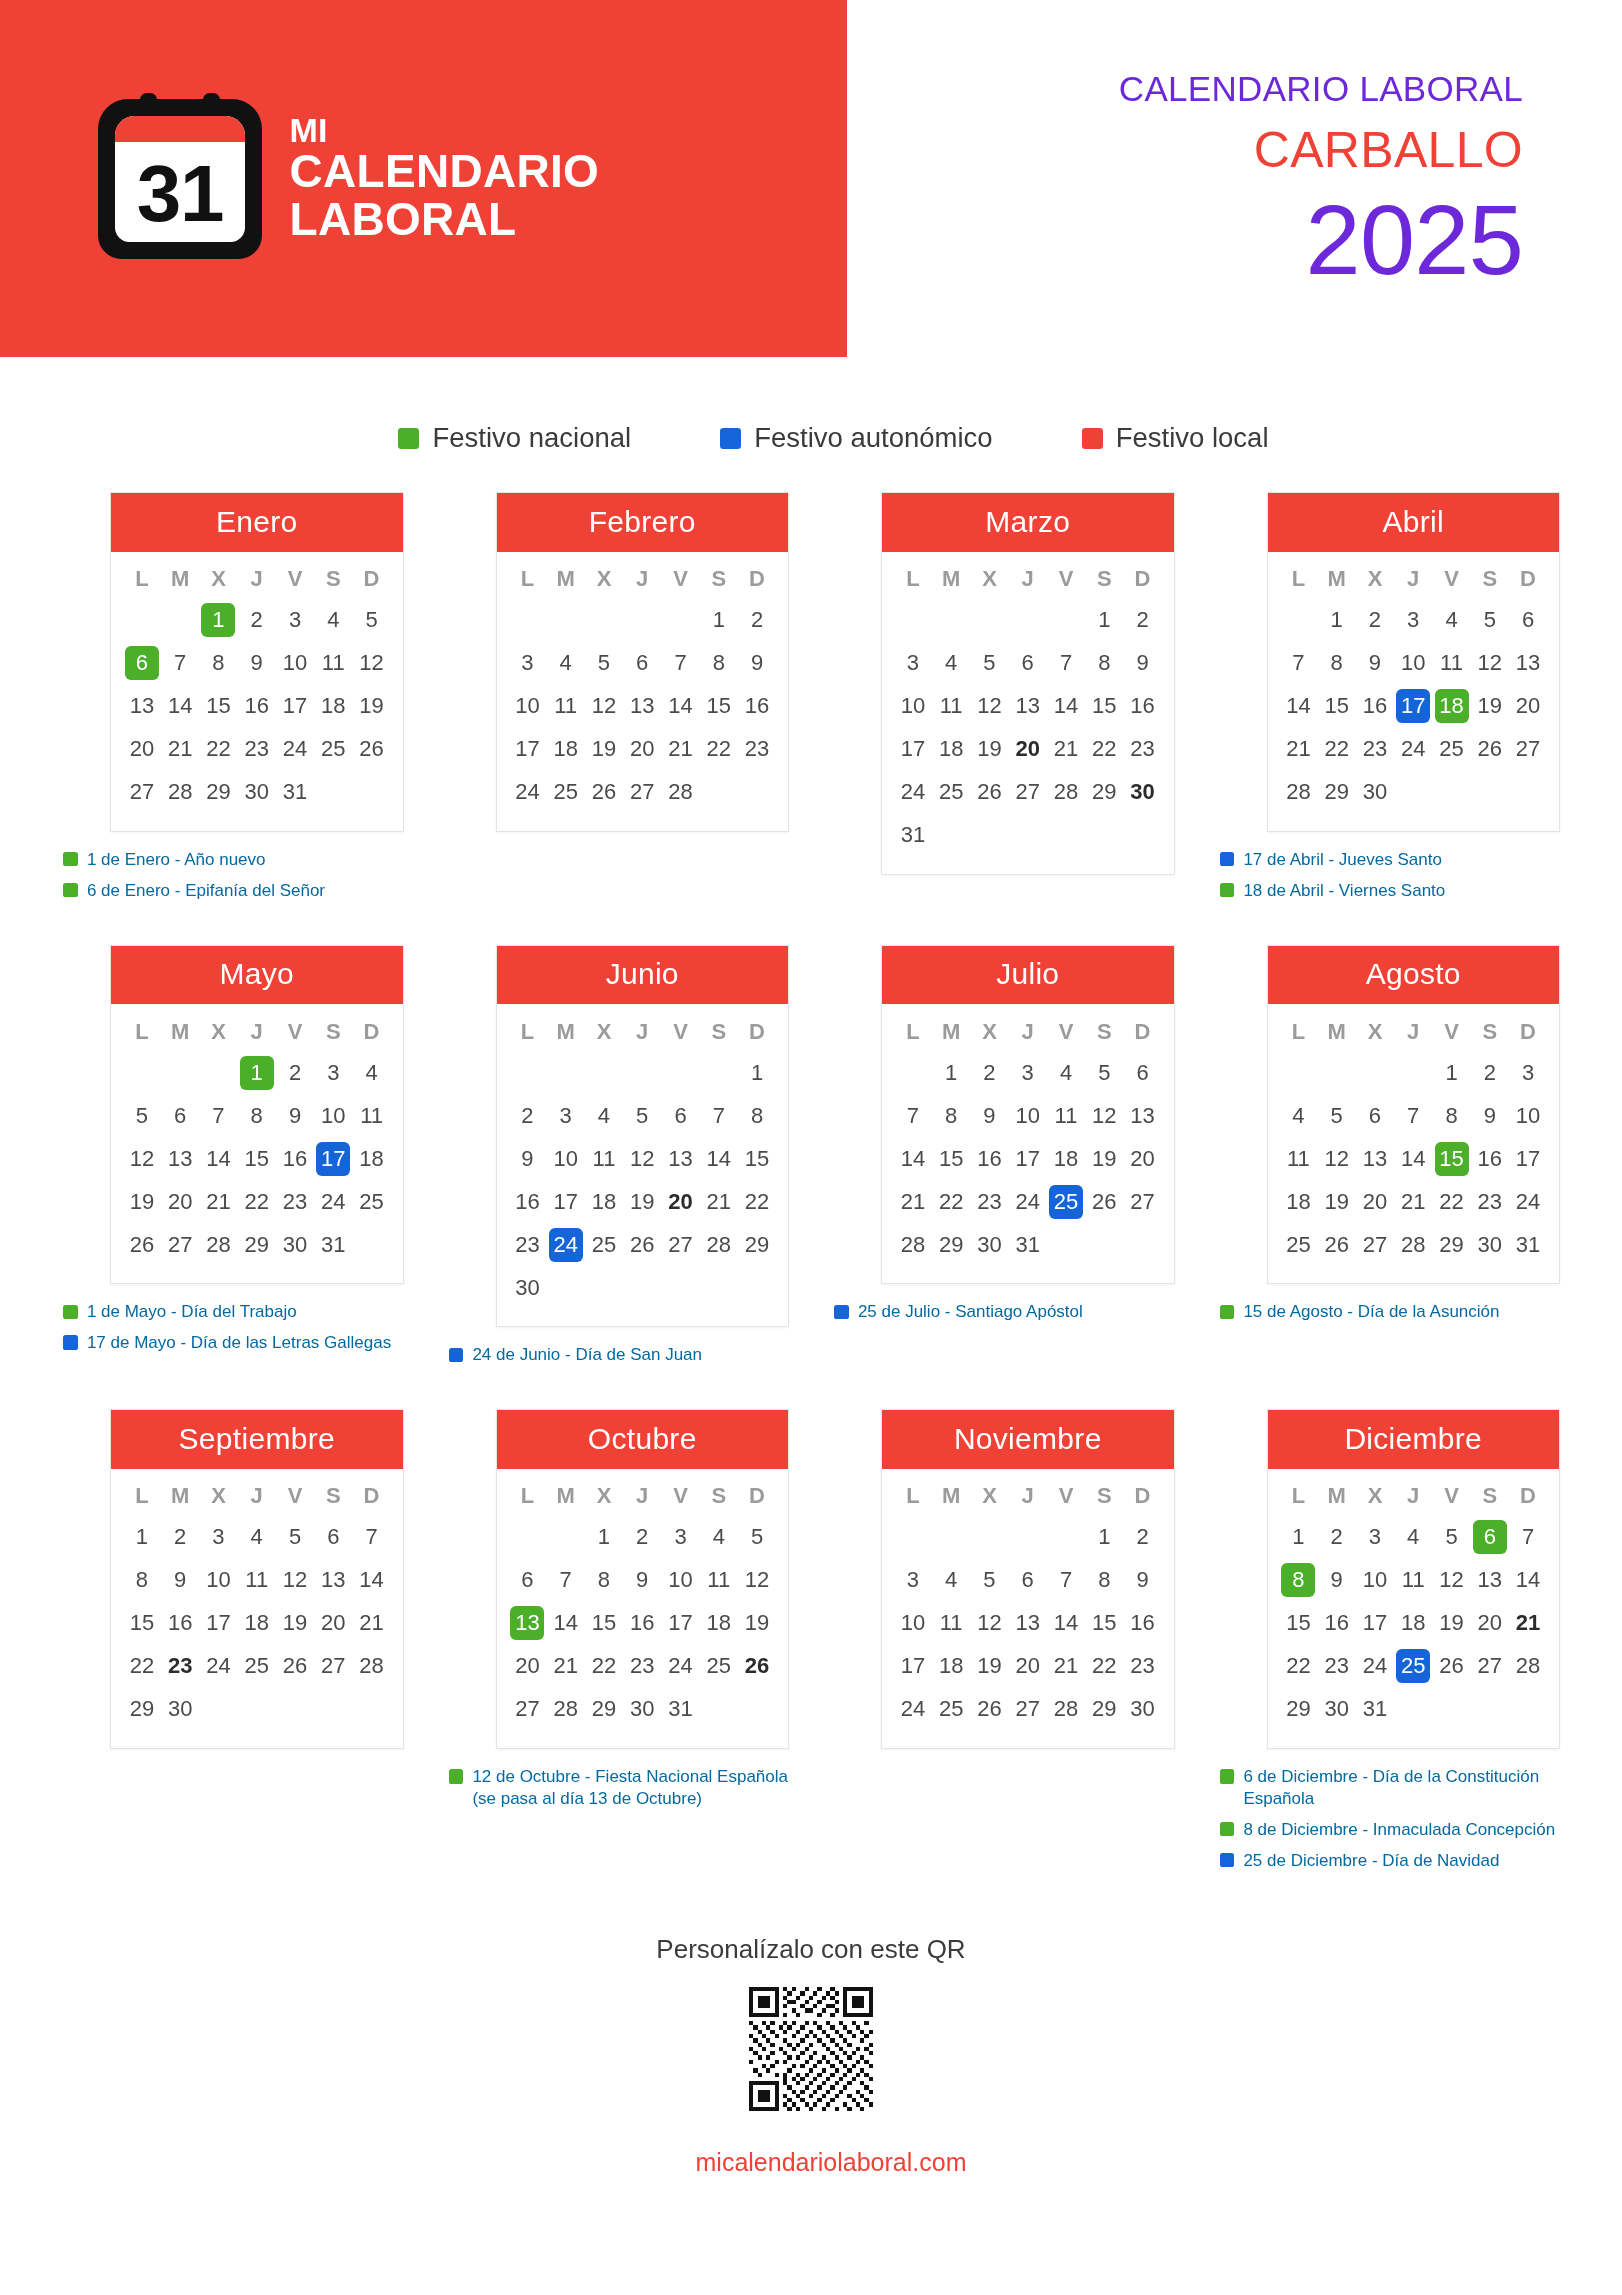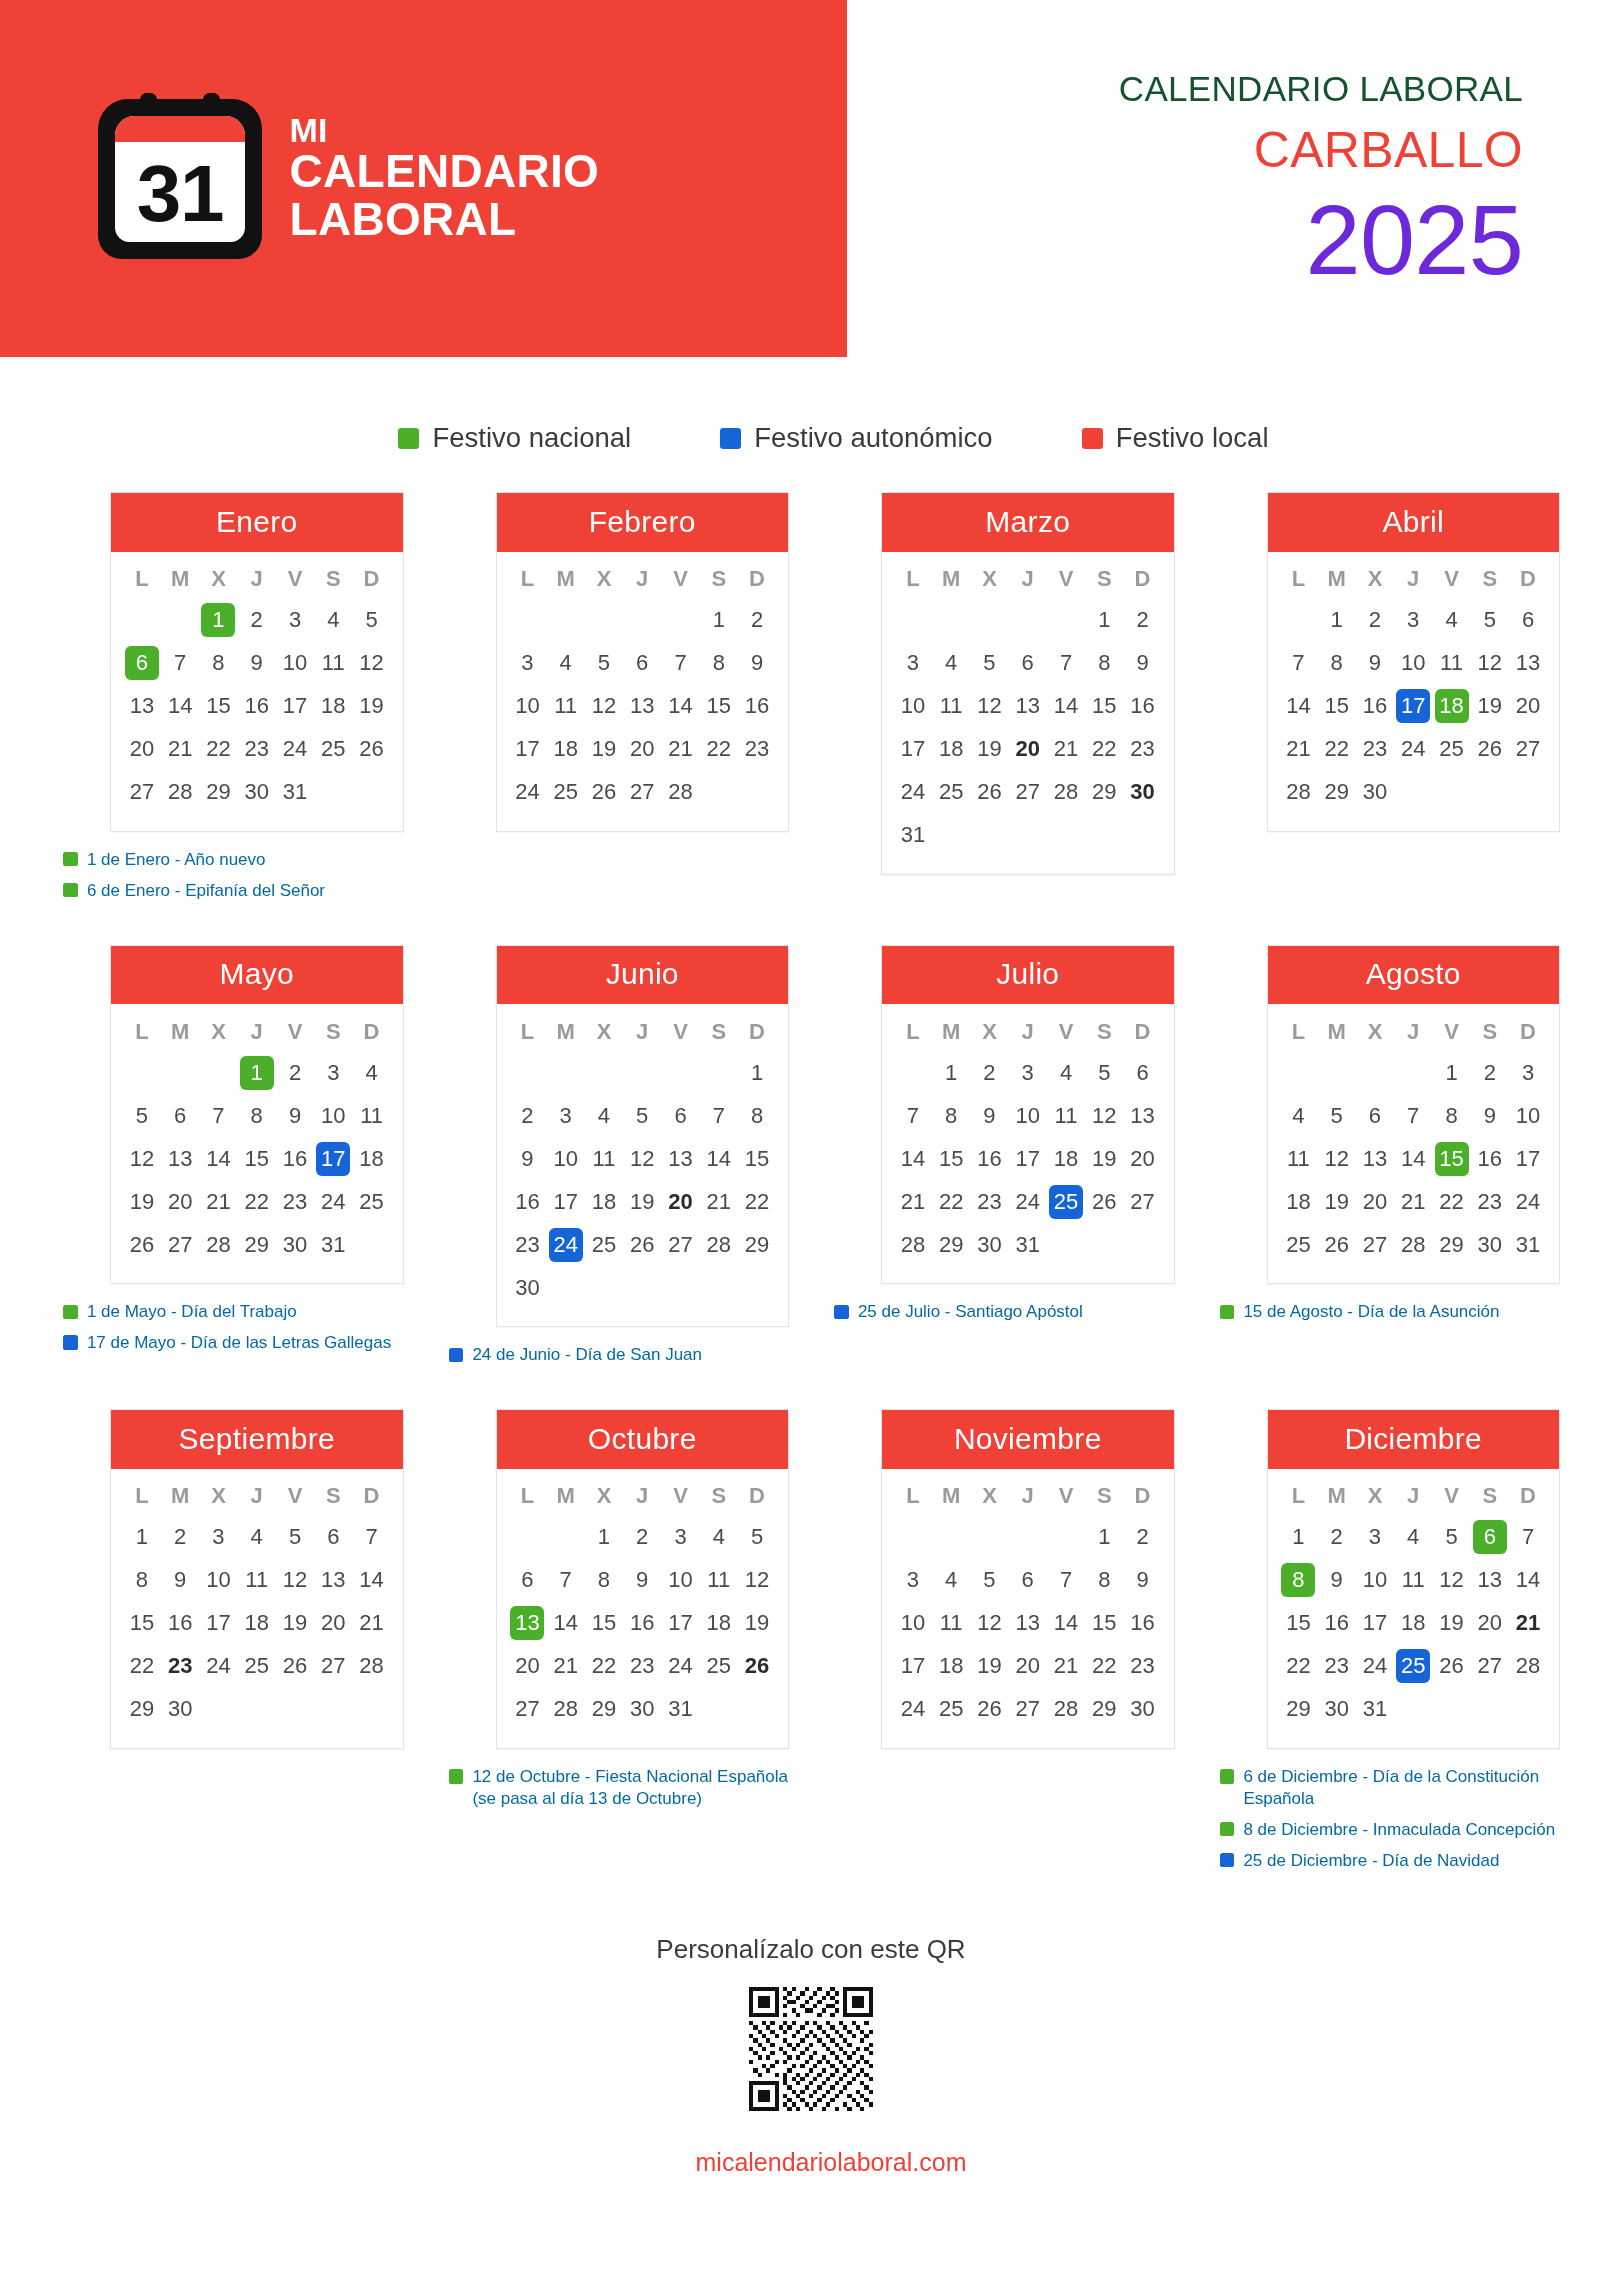--- a/index.html
+++ b/index.html
@@ -107,21 +107,21 @@
     display: flex;
     flex-direction: column;
     align-items: flex-end;
     justify-content: flex-start;
     padding-top: 69px;
     padding-right: 99px;
     box-sizing: border-box;
   }
   .hdr-line1 {
     font-size: 35px;
-    color: #14532d;
+    color: #6d28d9;
     letter-spacing: 0.3px;
   }
   .hdr-city {
     font-size: 50px;
     color: #ef4136;
     margin-top: 11.8px;
     letter-spacing: 0.3px;
   }
   .hdr-year {
     font-size: 99px;
@@ -577,20 +577,30 @@
             </div>
             <div class="day-row">
               <div class="day">28</div>
               <div class="day">29</div>
               <div class="day">30</div>
               <div class="day empty"></div>
               <div class="day empty"></div>
               <div class="day empty"></div>
               <div class="day empty"></div>
             </div>
+          </div>
+        </div>
+        <div class="notes">
+          <div class="note">
+            <span class="swatch sw-autonomico"></span>
+            <span>17 de Abril - Jueves Santo</span>
+          </div>
+          <div class="note">
+            <span class="swatch sw-nacional"></span>
+            <span>18 de Abril - Viernes Santo</span>
           </div>
         </div>
       </div>
       <div class="month-cell">
         <div class="month-card">
           <div class="month-title">Mayo</div>
           <div class="daygrid">
             <div class="dow-row">
               <div class="dow">L</div>
               <div class="dow">M</div>

